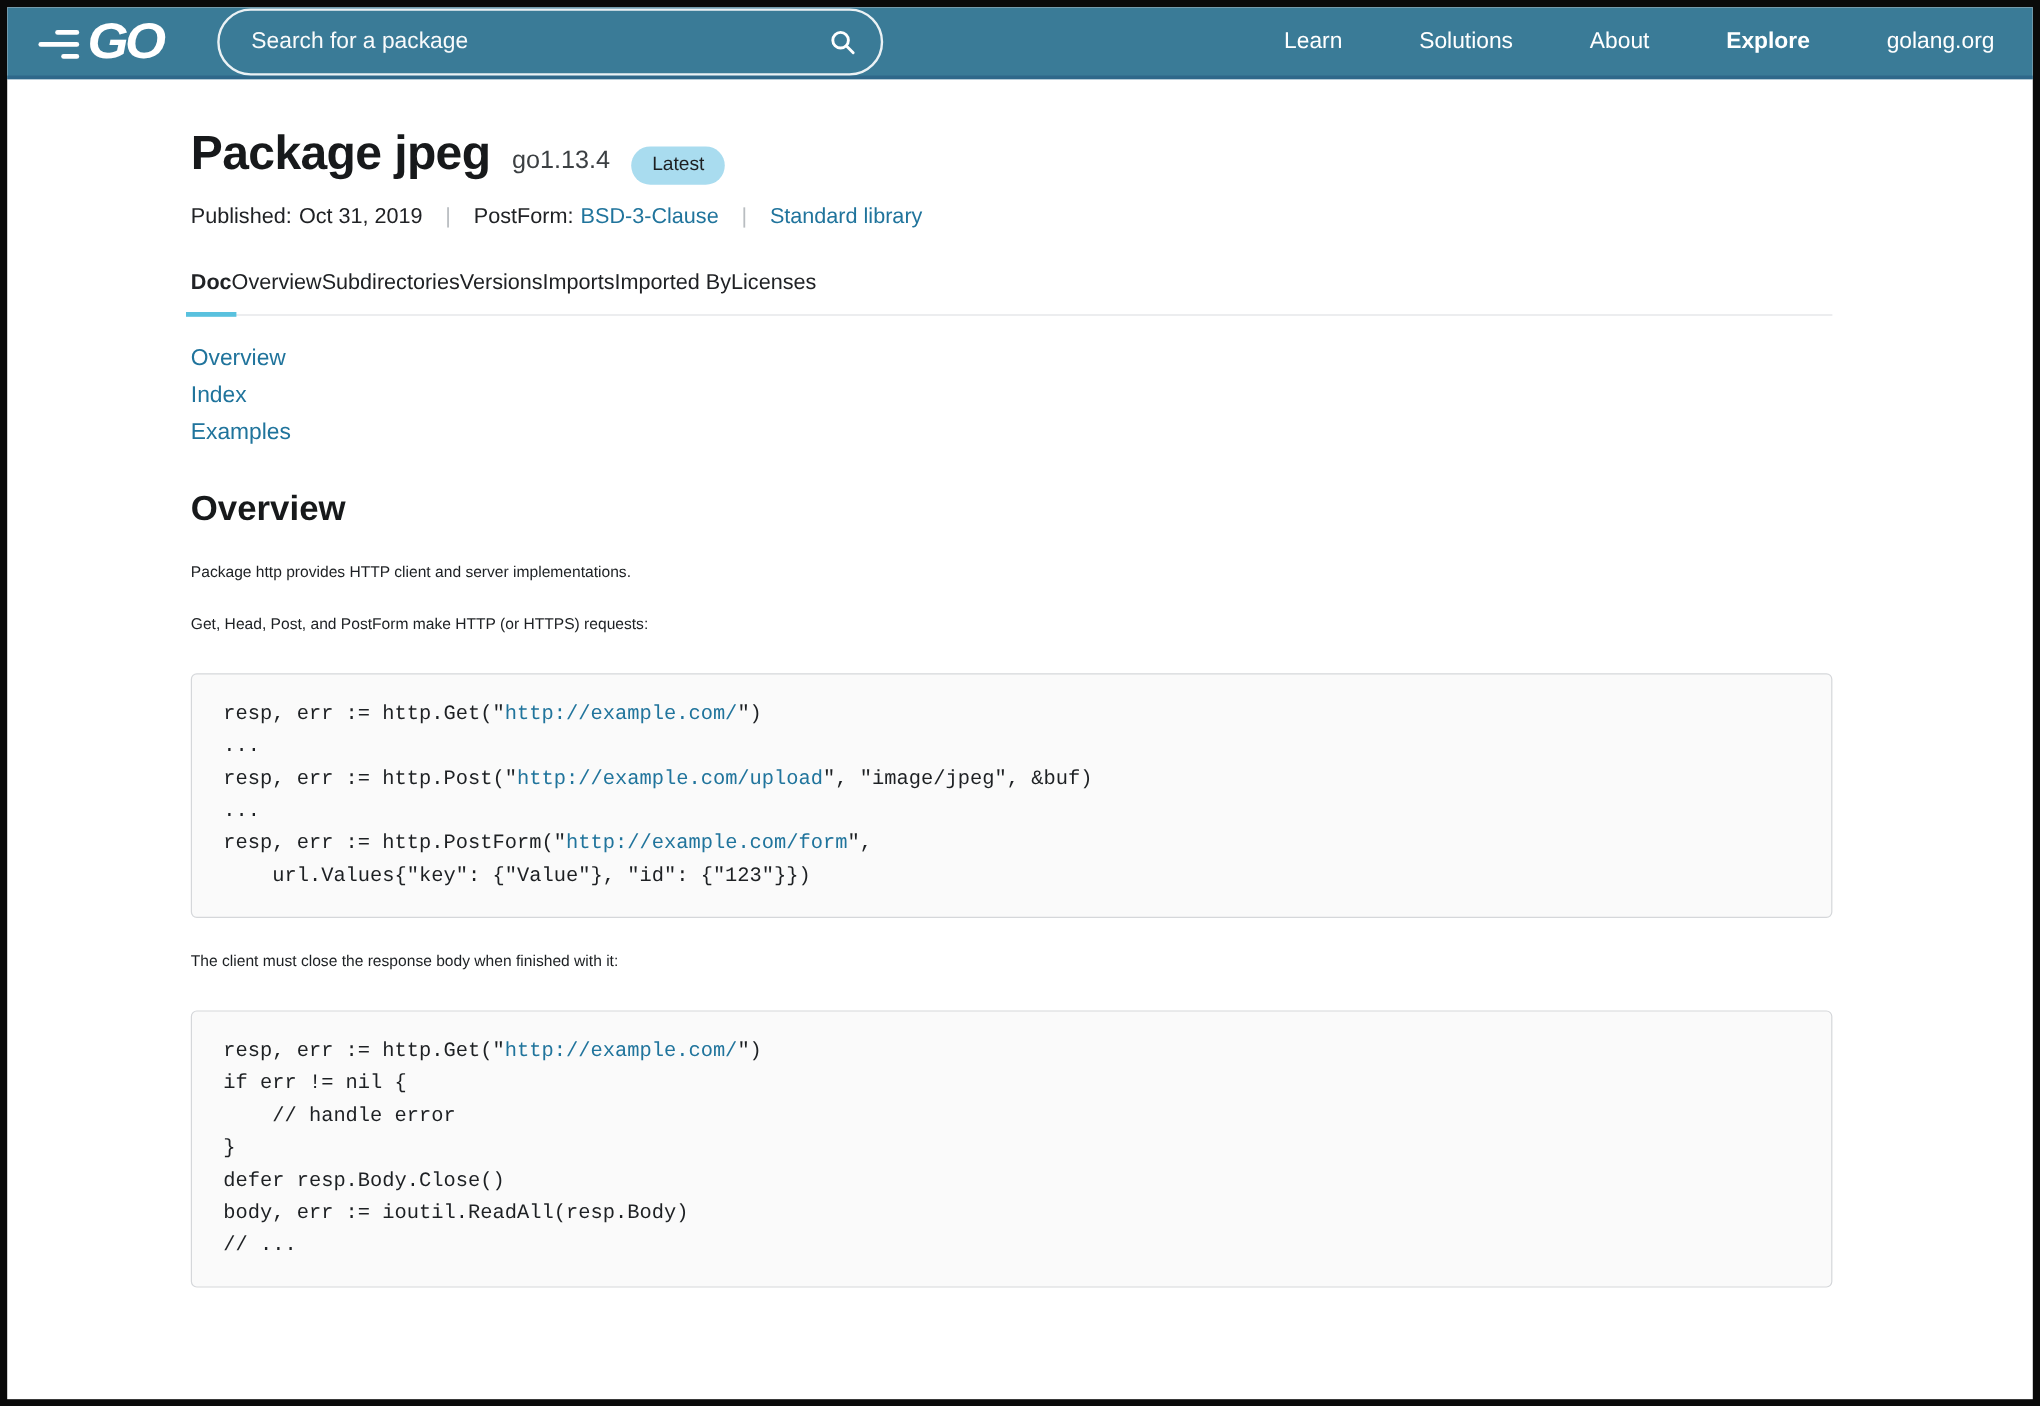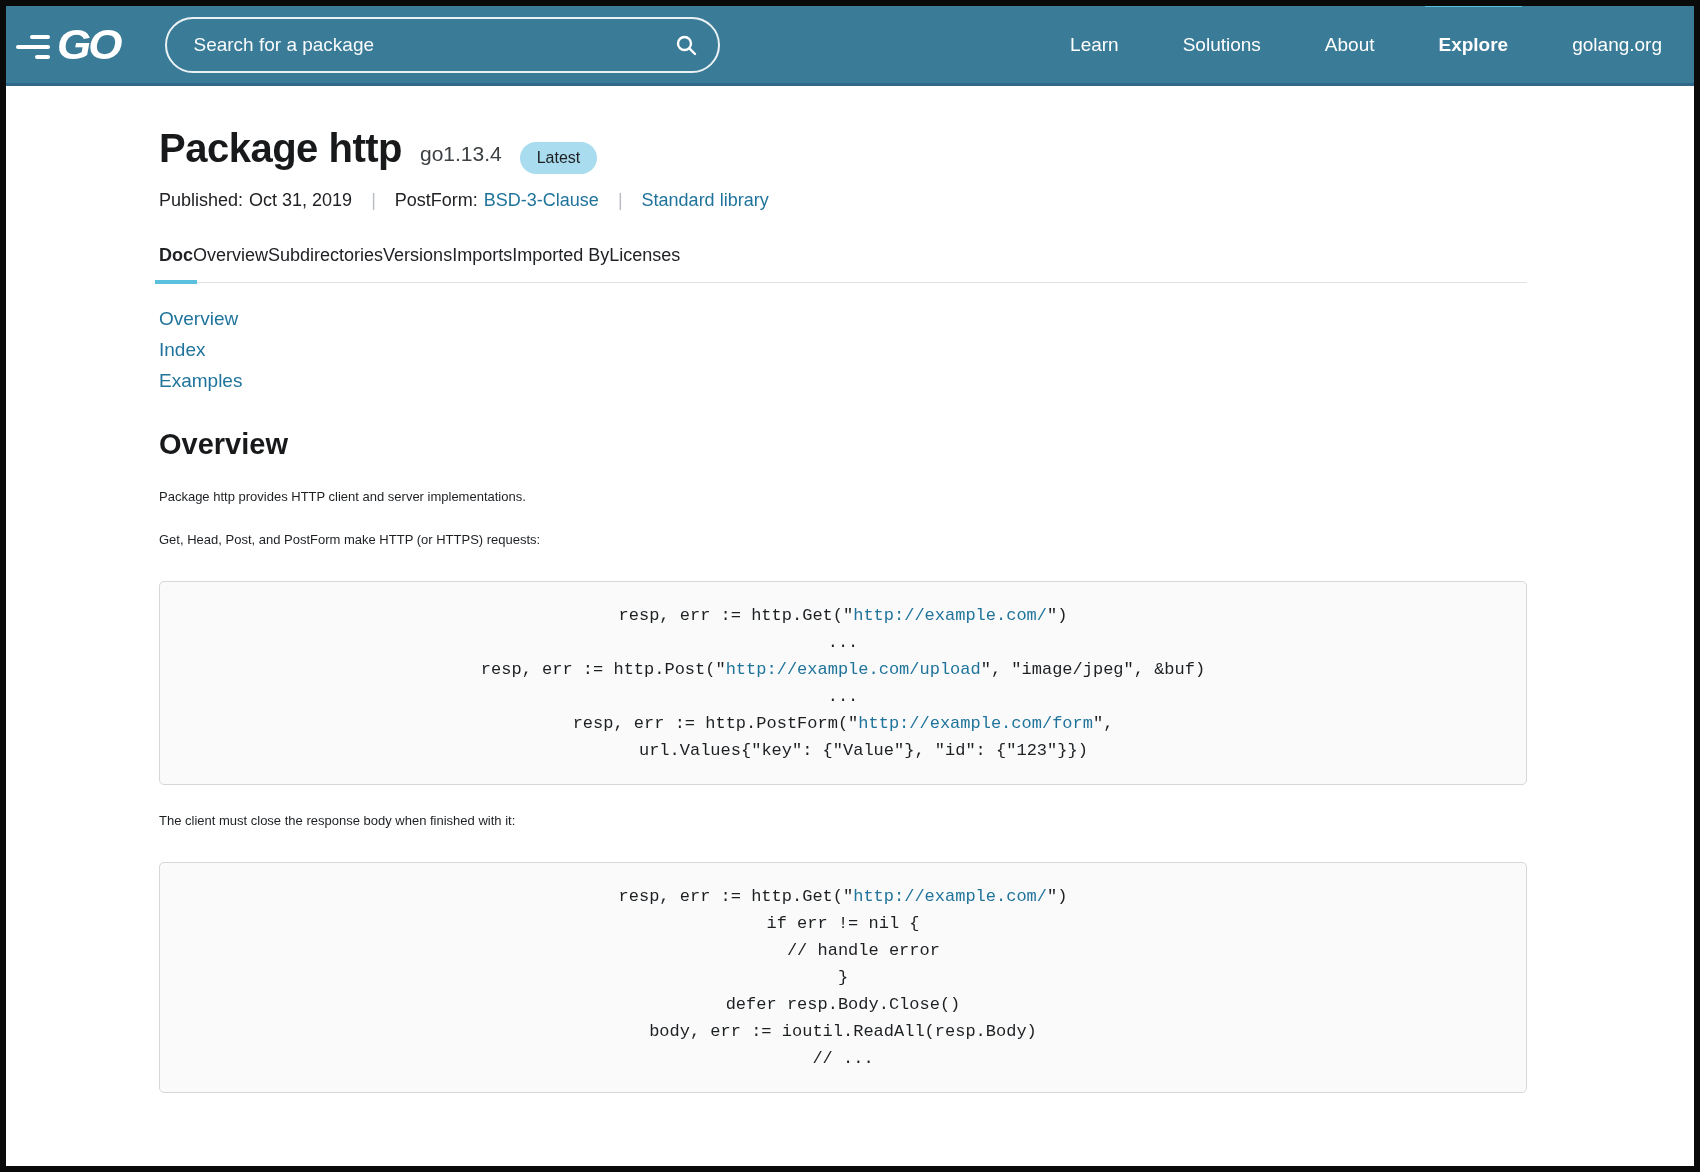--- a/index.html
+++ b/index.html
@@ -17,24 +17,24 @@
   html,body{margin:0;padding:0;}
   body{font-family:"Liberation Sans","DejaVu Sans",sans-serif;background:#fff;}
   .screen{
     width:1700px;height:1172px;
     border:6px solid var(--frame-black);
     background:#fff;overflow:hidden;position:relative;
   }
 
   
   .site-header{
-    height:80px;background:var(--header-bg);
+    height:60px;background:var(--header-bg);
     border-bottom:3px solid var(--header-border);
     display:flex;align-items:center;
-    padding:0 26px 0 10px;position:relative;
+    padding:0 26px 0 26px;position:relative;
   }
   .logo{display:flex;align-items:center;text-decoration:none;color:#fff;margin-right:46px;cursor:pointer;}
   .speed-lines{display:flex;flex-direction:column;align-items:flex-end;gap:6px;margin-right:7px;margin-top:4px;}
   .speed-lines i{display:block;height:4px;background:#fff;border-radius:2px;}
   .speed-lines i:nth-child(1){width:20px;}
   .speed-lines i:nth-child(2){width:34px;}
   .speed-lines i:nth-child(3){width:15px;}
   .logo-text{font-size:44px;font-weight:700;font-style:italic;letter-spacing:-3px;line-height:1;transform:scaleY(.95);}
 
   .search-box{position:relative;width:555px;height:56px;flex:0 0 auto;}
@@ -98,21 +98,21 @@
 
   .section-heading{font-size:29px;font-weight:700;color:#17191b;margin:32px 0 0;}
   .para{font-size:13px;color:var(--text-dark);margin:28px 0 0;}
 
   .code-block{
     margin:34px 0 0;background:var(--code-bg);
     border:1px solid var(--code-border);border-radius:5px;
     padding:20px 26px;
     font-family:"Liberation Mono","DejaVu Sans Mono",monospace;
     font-size:17px;line-height:27px;color:var(--text-dark);
-    white-space:pre;overflow:hidden;text-align:center;
+    white-space:pre;overflow:hidden;
   }
   .code-line{white-space:pre;}
   .code-link{color:var(--link-teal);cursor:pointer;}
 </style>
 </head>
 <body>
 
 <div class="screen">
 
   <header class="site-header">
@@ -141,21 +141,21 @@
         <a class="nav-item">About</a>
         <a class="nav-item active">Explore</a>
         <a class="nav-item">golang.org</a>
       </nav>
   </header>
 
   <main>
 
 
     <div class="title-row">
-      <h1 class="page-title">Package http</h1>
+      <h1 class="page-title">Package jpeg</h1>
       <span class="version">go1.13.4</span>
       <span class="badge">Latest</span>
     </div>
 
     <div class="meta-row">
       <span>Published:</span>
       <span class="meta-bold">Oct 31, 2019</span>
       <span class="meta-sep">|</span>
       <span>PostForm:</span>
       <a class="meta-link">BSD-3-Clause</a>

